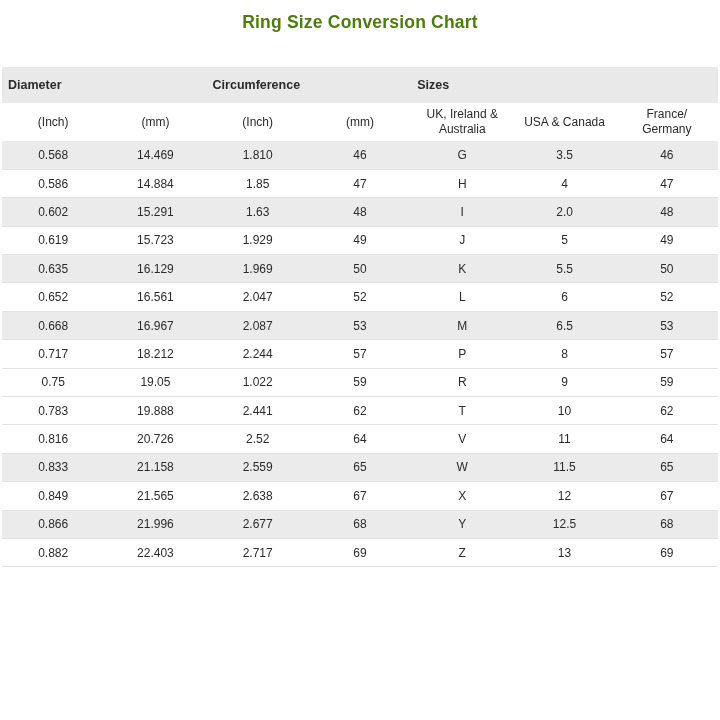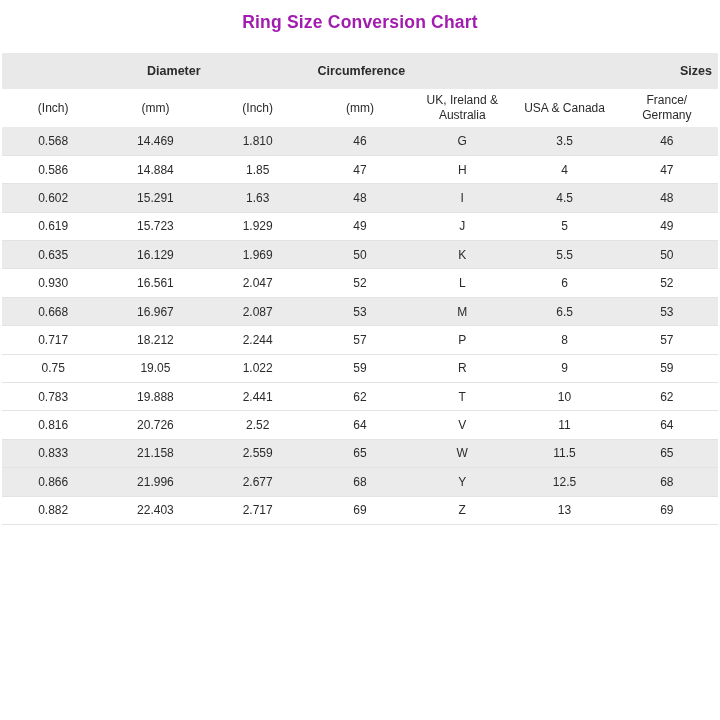--- a/index.html
+++ b/index.html
@@ -13,41 +13,41 @@
   html, body {
     margin: 0;
     padding: 0;
     background: #ffffff;
     width: 720px;
     font-family: "Liberation Sans", "DejaVu Sans", sans-serif;
     color: var(--text);
   }
   .page { width: 720px; height: 720px; overflow: hidden; }
   .title {
-    height: 53px;
+    height: 67px;
     padding-top: 12px;
     text-align: center;
     font-size: 17.5px;
     font-weight: 700;
-    color: #a21caf;
+    color: #4d7c0f;
     letter-spacing: 0.2px;
   }
   table.conversion {
     width: 716px;
     margin: 0 2px;
     border-collapse: collapse;
     table-layout: fixed;
   }
   col { width: 14.285%; }
   thead tr.group-header th {
     background: var(--header-bg);
     height: 33px;
     font-size: 12.5px;
     font-weight: 700;
-    text-align: right;
+    text-align: left;
     vertical-align: middle;
     padding: 11px 6px;
   }
   thead tr.sub-header th {
     background: var(--row-bg);
     height: 38px;
     font-size: 12px;
     font-weight: 400;
     text-align: center;
     vertical-align: middle;
@@ -117,21 +117,21 @@
           <td>H</td>
           <td>4</td>
           <td>47</td>
         </tr>
         <tr class="odd">
           <td>0.602</td>
           <td>15.291</td>
           <td>1.63</td>
           <td>48</td>
           <td>I</td>
-          <td>4.5</td>
+          <td>2.0</td>
           <td>48</td>
         </tr>
         <tr class="even">
           <td>0.619</td>
           <td>15.723</td>
           <td>1.929</td>
           <td>49</td>
           <td>J</td>
           <td>5</td>
           <td>49</td>
@@ -139,21 +139,21 @@
         <tr class="odd">
           <td>0.635</td>
           <td>16.129</td>
           <td>1.969</td>
           <td>50</td>
           <td>K</td>
           <td>5.5</td>
           <td>50</td>
         </tr>
         <tr class="even">
-          <td>0.930</td>
+          <td>0.652</td>
           <td>16.561</td>
           <td>2.047</td>
           <td>52</td>
           <td>L</td>
           <td>6</td>
           <td>52</td>
         </tr>
         <tr class="odd">
           <td>0.668</td>
           <td>16.967</td>
@@ -201,20 +201,29 @@
         </tr>
         <tr class="odd">
           <td>0.833</td>
           <td>21.158</td>
           <td>2.559</td>
           <td>65</td>
           <td>W</td>
           <td>11.5</td>
           <td>65</td>
         </tr>
+        <tr class="even">
+          <td>0.849</td>
+          <td>21.565</td>
+          <td>2.638</td>
+          <td>67</td>
+          <td>X</td>
+          <td>12</td>
+          <td>67</td>
+        </tr>
         <tr class="odd">
           <td>0.866</td>
           <td>21.996</td>
           <td>2.677</td>
           <td>68</td>
           <td>Y</td>
           <td>12.5</td>
           <td>68</td>
         </tr>
         <tr class="even">

